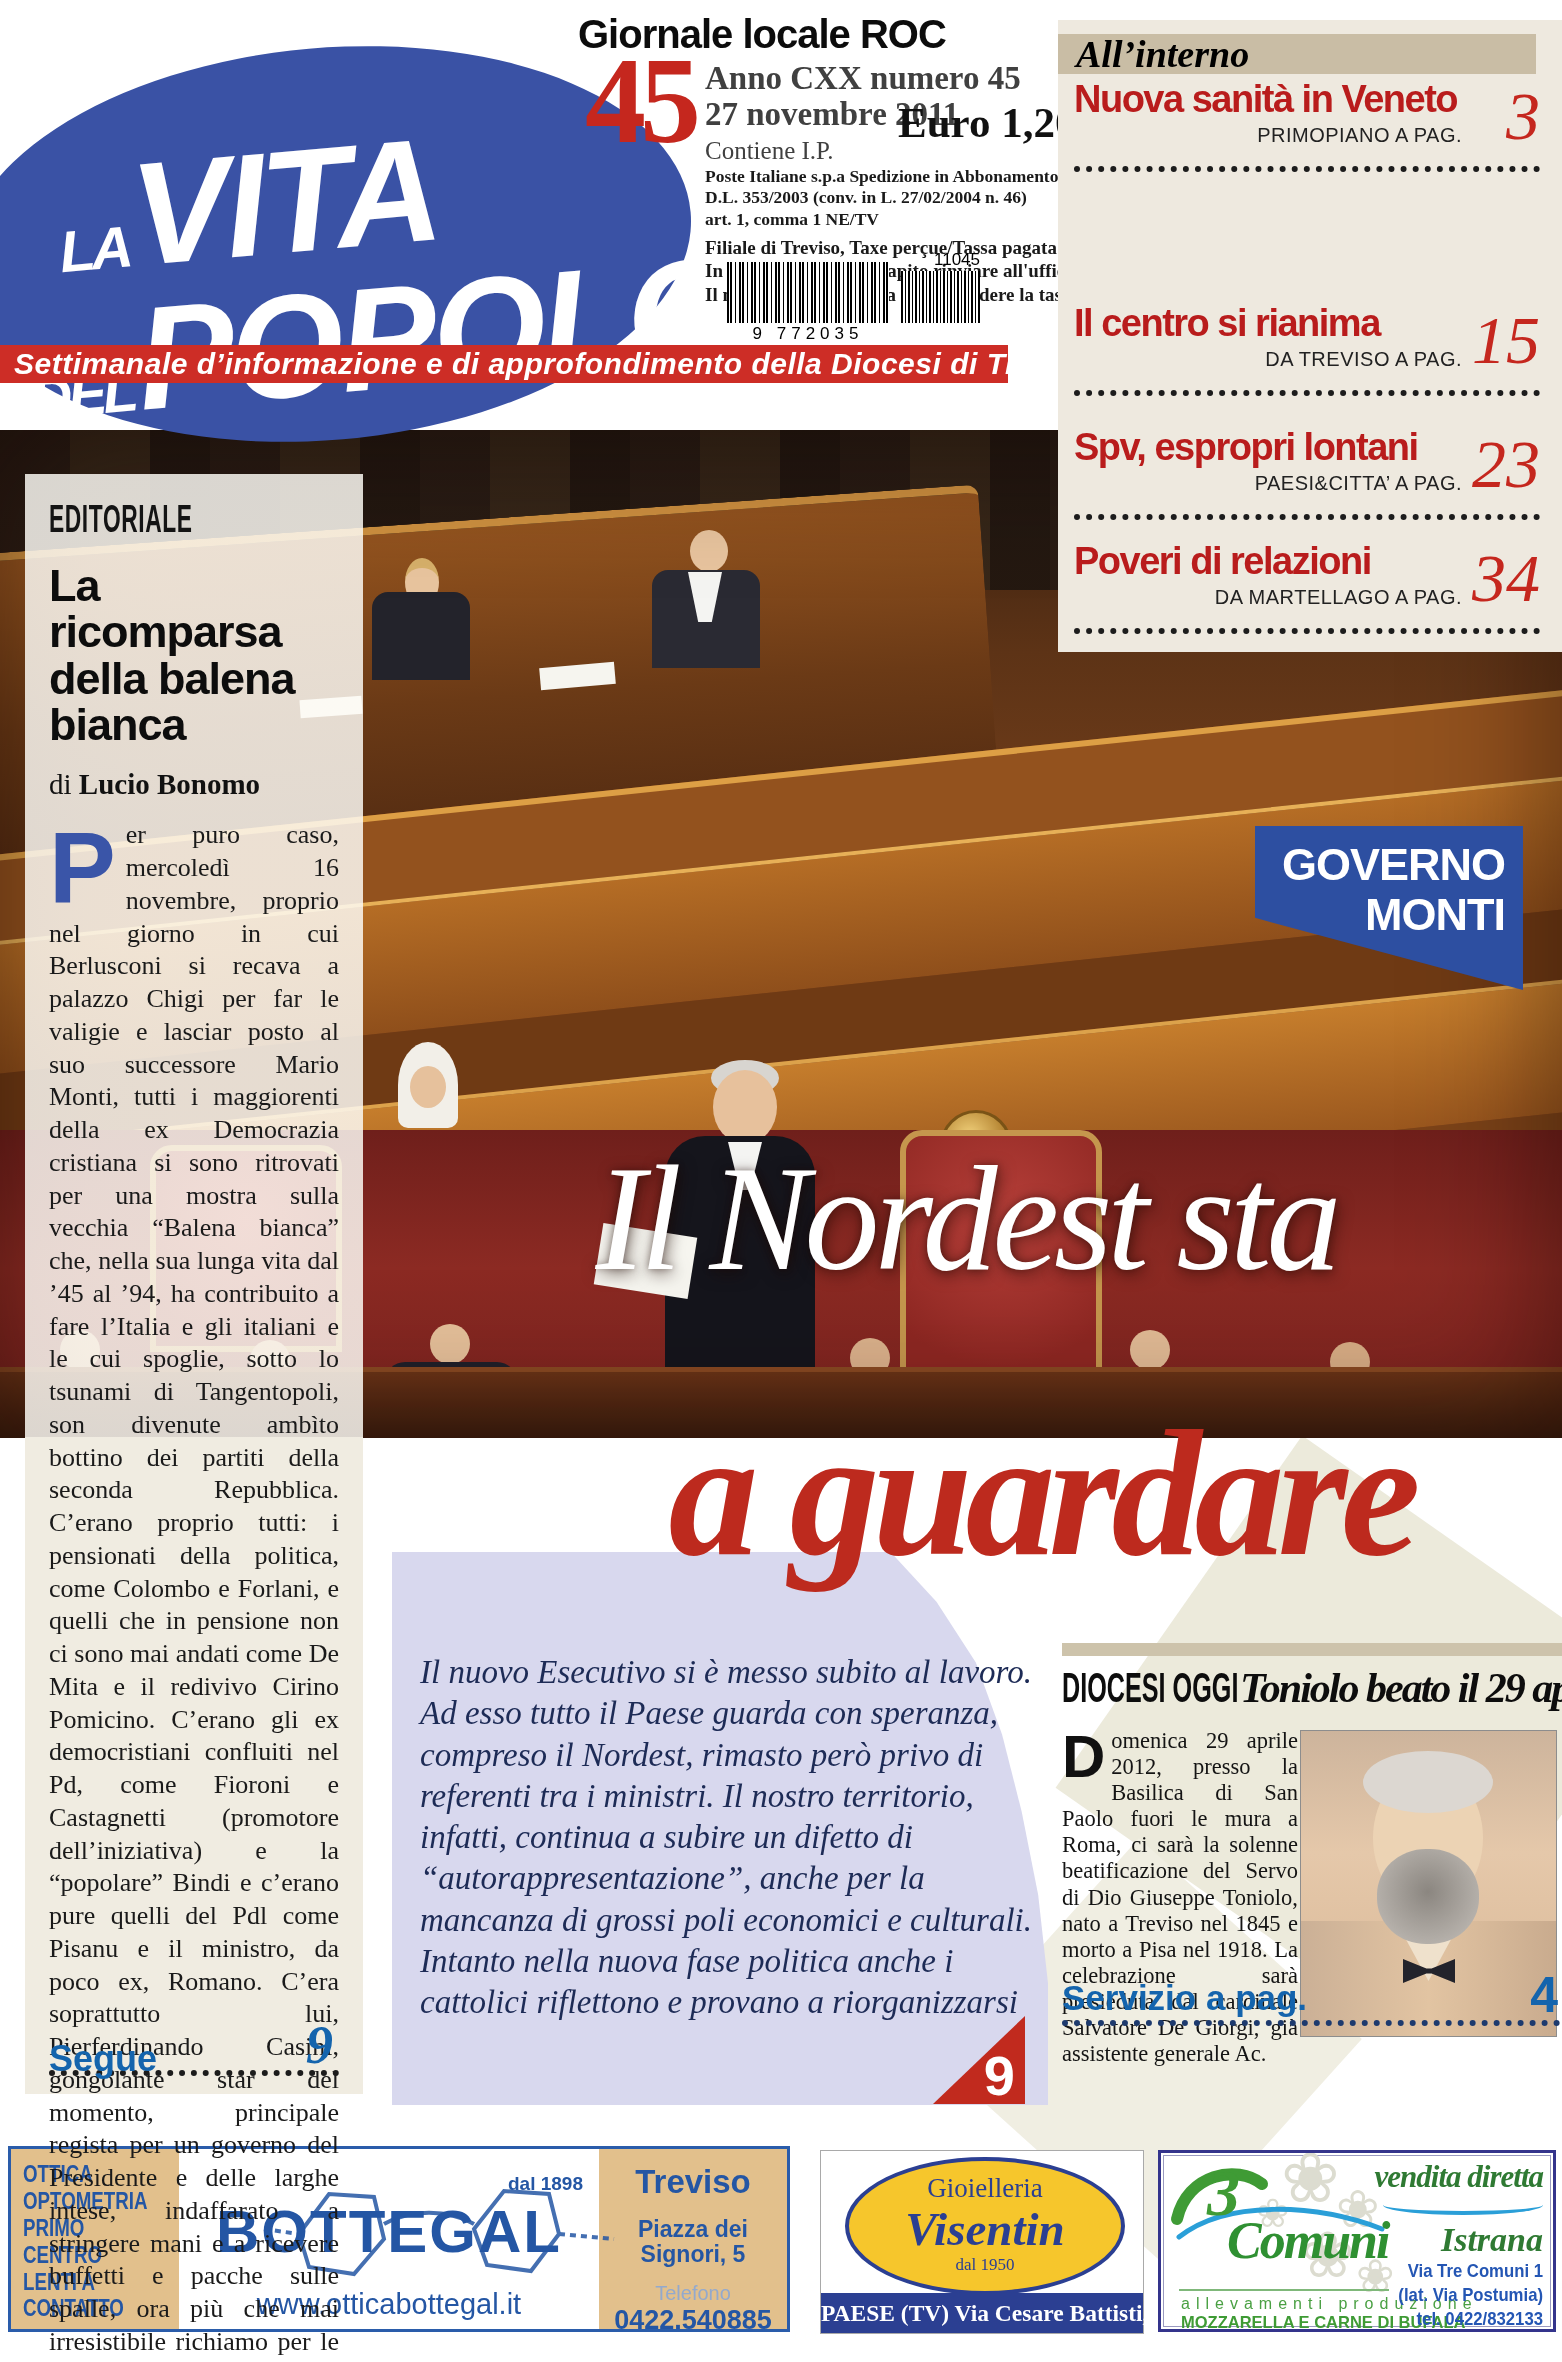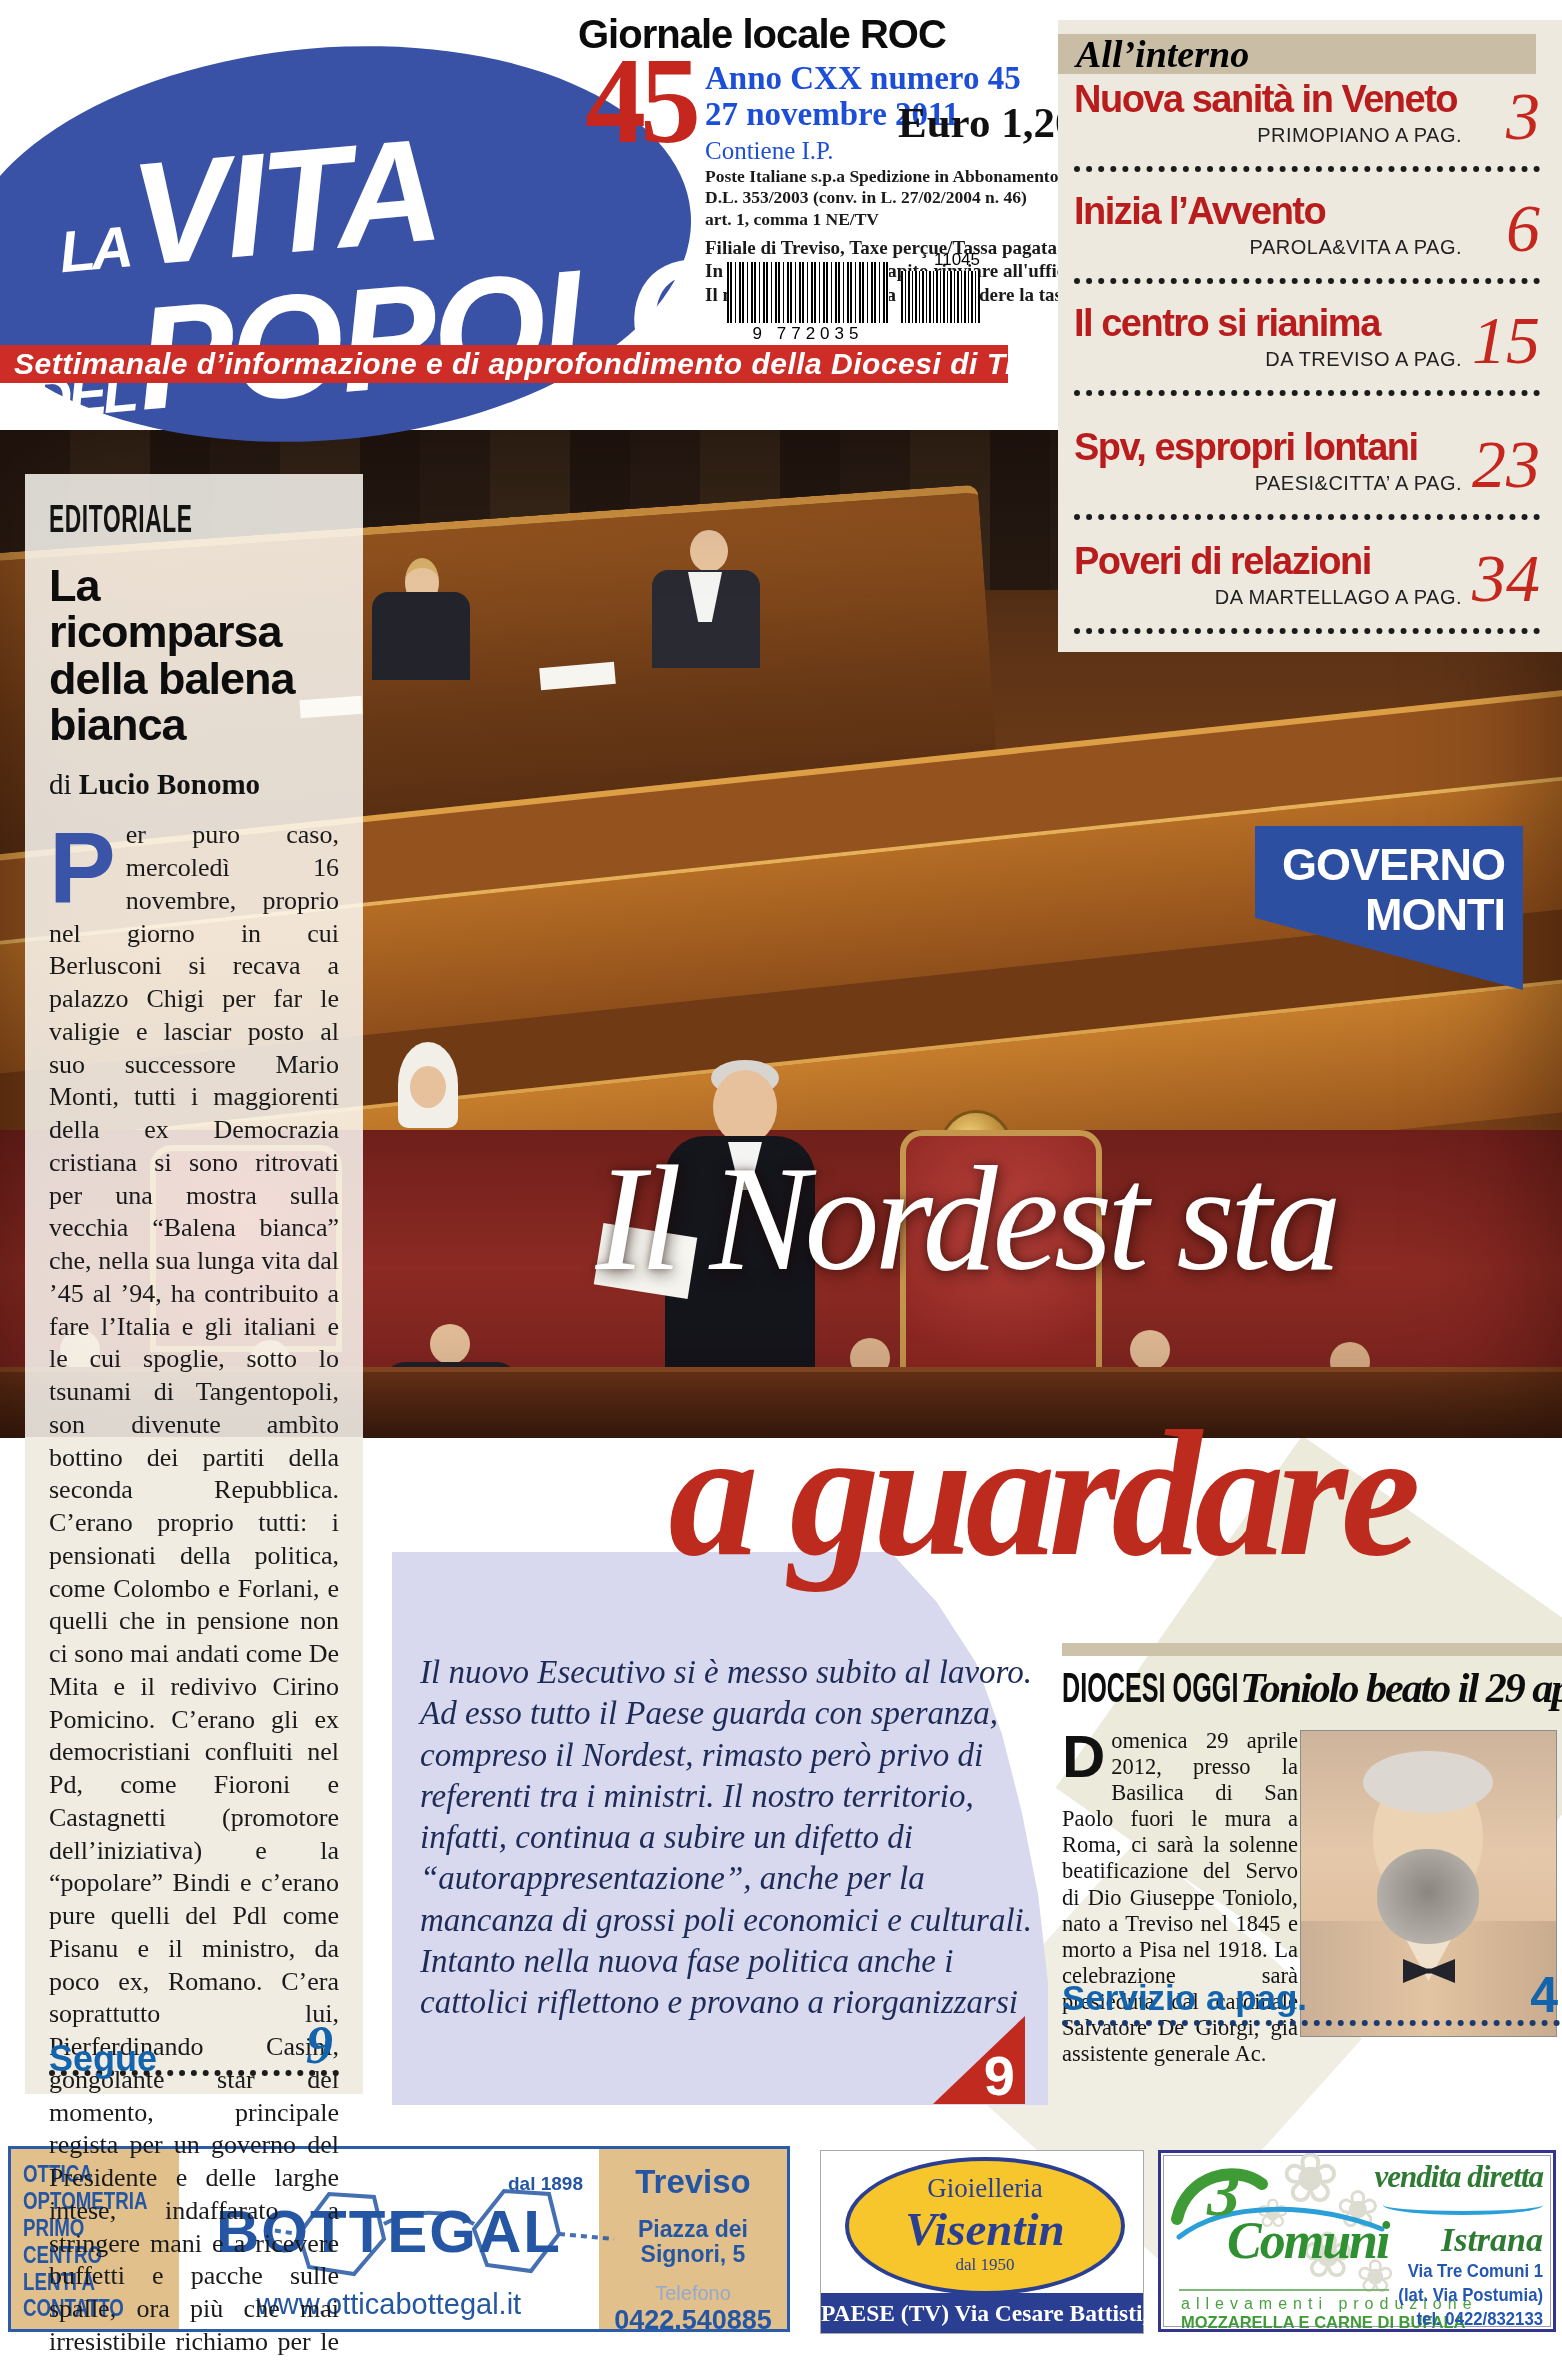--- a/index.html
+++ b/index.html
@@ -12,21 +12,21 @@
     transform:rotate(-5deg);z-index:2;}
   .logo-row{position:absolute;display:flex;align-items:baseline;color:#fff;font-style:italic;
     font-weight:700;letter-spacing:-4px;line-height:1;}
   .logo-r1{left:100px;top:78px;}
   .logo-r2{left:58px;top:222px;}
   .logo-small{font-size:58px;margin-right:6px;}
   .logo-big{font-size:146px;}
   .kicker-top{left:578px;top:12px;font-size:40px;font-weight:700;color:#0c0c0c;letter-spacing:-1px;z-index:3;}
   .issue-num{left:585px;top:40px;font-family:"Liberation Serif",serif;font-size:122px;font-weight:700;
     color:#c5271e;letter-spacing:-6px;line-height:1;z-index:3;}
-  .issue-info{left:705px;top:60px;font-family:"Liberation Serif",serif;color:#1d4ed8;z-index:3;}
+  .issue-info{left:705px;top:60px;font-family:"Liberation Serif",serif;color:#404040;z-index:3;}
   .issue-info .l1,.issue-info .l2{font-size:33px;font-weight:700;line-height:1.1;}
   .issue-info .l3{font-size:25px;margin-top:4px;}
   .price{left:898px;top:98px;font-family:"Liberation Serif",serif;font-size:43px;font-weight:700;color:#111;z-index:4;}
   .postal{left:705px;top:166px;font-family:"Liberation Serif",serif;color:#1a1a1a;z-index:3;}
   .postal .b{font-size:17.5px;font-weight:700;line-height:1.22;}
   .postal .s{font-size:19px;font-weight:700;line-height:1.18;margin-top:1px;}
   .postal .gap{height:6px;}
   .barcode{left:727px;top:262px;width:162px;height:61px;z-index:3;
     background:repeating-linear-gradient(90deg,#000 0 2px,#fff 2px 3px,#000 3px 5px,#fff 5px 8px,#000 8px 9px,#fff 9px 12px);}
   .barcode-num{left:720px;top:324px;width:176px;text-align:center;font-size:17px;letter-spacing:5px;color:#000;z-index:3;}
@@ -280,26 +280,20 @@
   <div class="abs toc">
     <div class="toc-bar">
       <span>All’interno</span>
     </div>
     <div class="toc-item" style="top:60px;">
       <div class="toc-h">Nuova sanità in Veneto</div>
       <div class="toc-s">PRIMOPIANO A PAG.</div>
       <div class="toc-n">3</div>
       <div class="toc-dots"></div>
     </div>
-    <div class="toc-item" style="top:172px;">
-      <div class="toc-h">Inizia l’Avvento</div>
-      <div class="toc-s">PAROLA&amp;VITA A  PAG.</div>
-      <div class="toc-n">6</div>
-      <div class="toc-dots"></div>
-    </div>
     <div class="toc-item" style="top:284px;">
       <div class="toc-h">Il centro si rianima</div>
       <div class="toc-s">DA TREVISO A PAG.</div>
       <div class="toc-n">15</div>
       <div class="toc-dots"></div>
     </div>
     <div class="toc-item" style="top:408px;">
       <div class="toc-h">Spv, espropri lontani</div>
       <div class="toc-s">PAESI&amp;CITTA’ A PAG.</div>
       <div class="toc-n">23</div>

